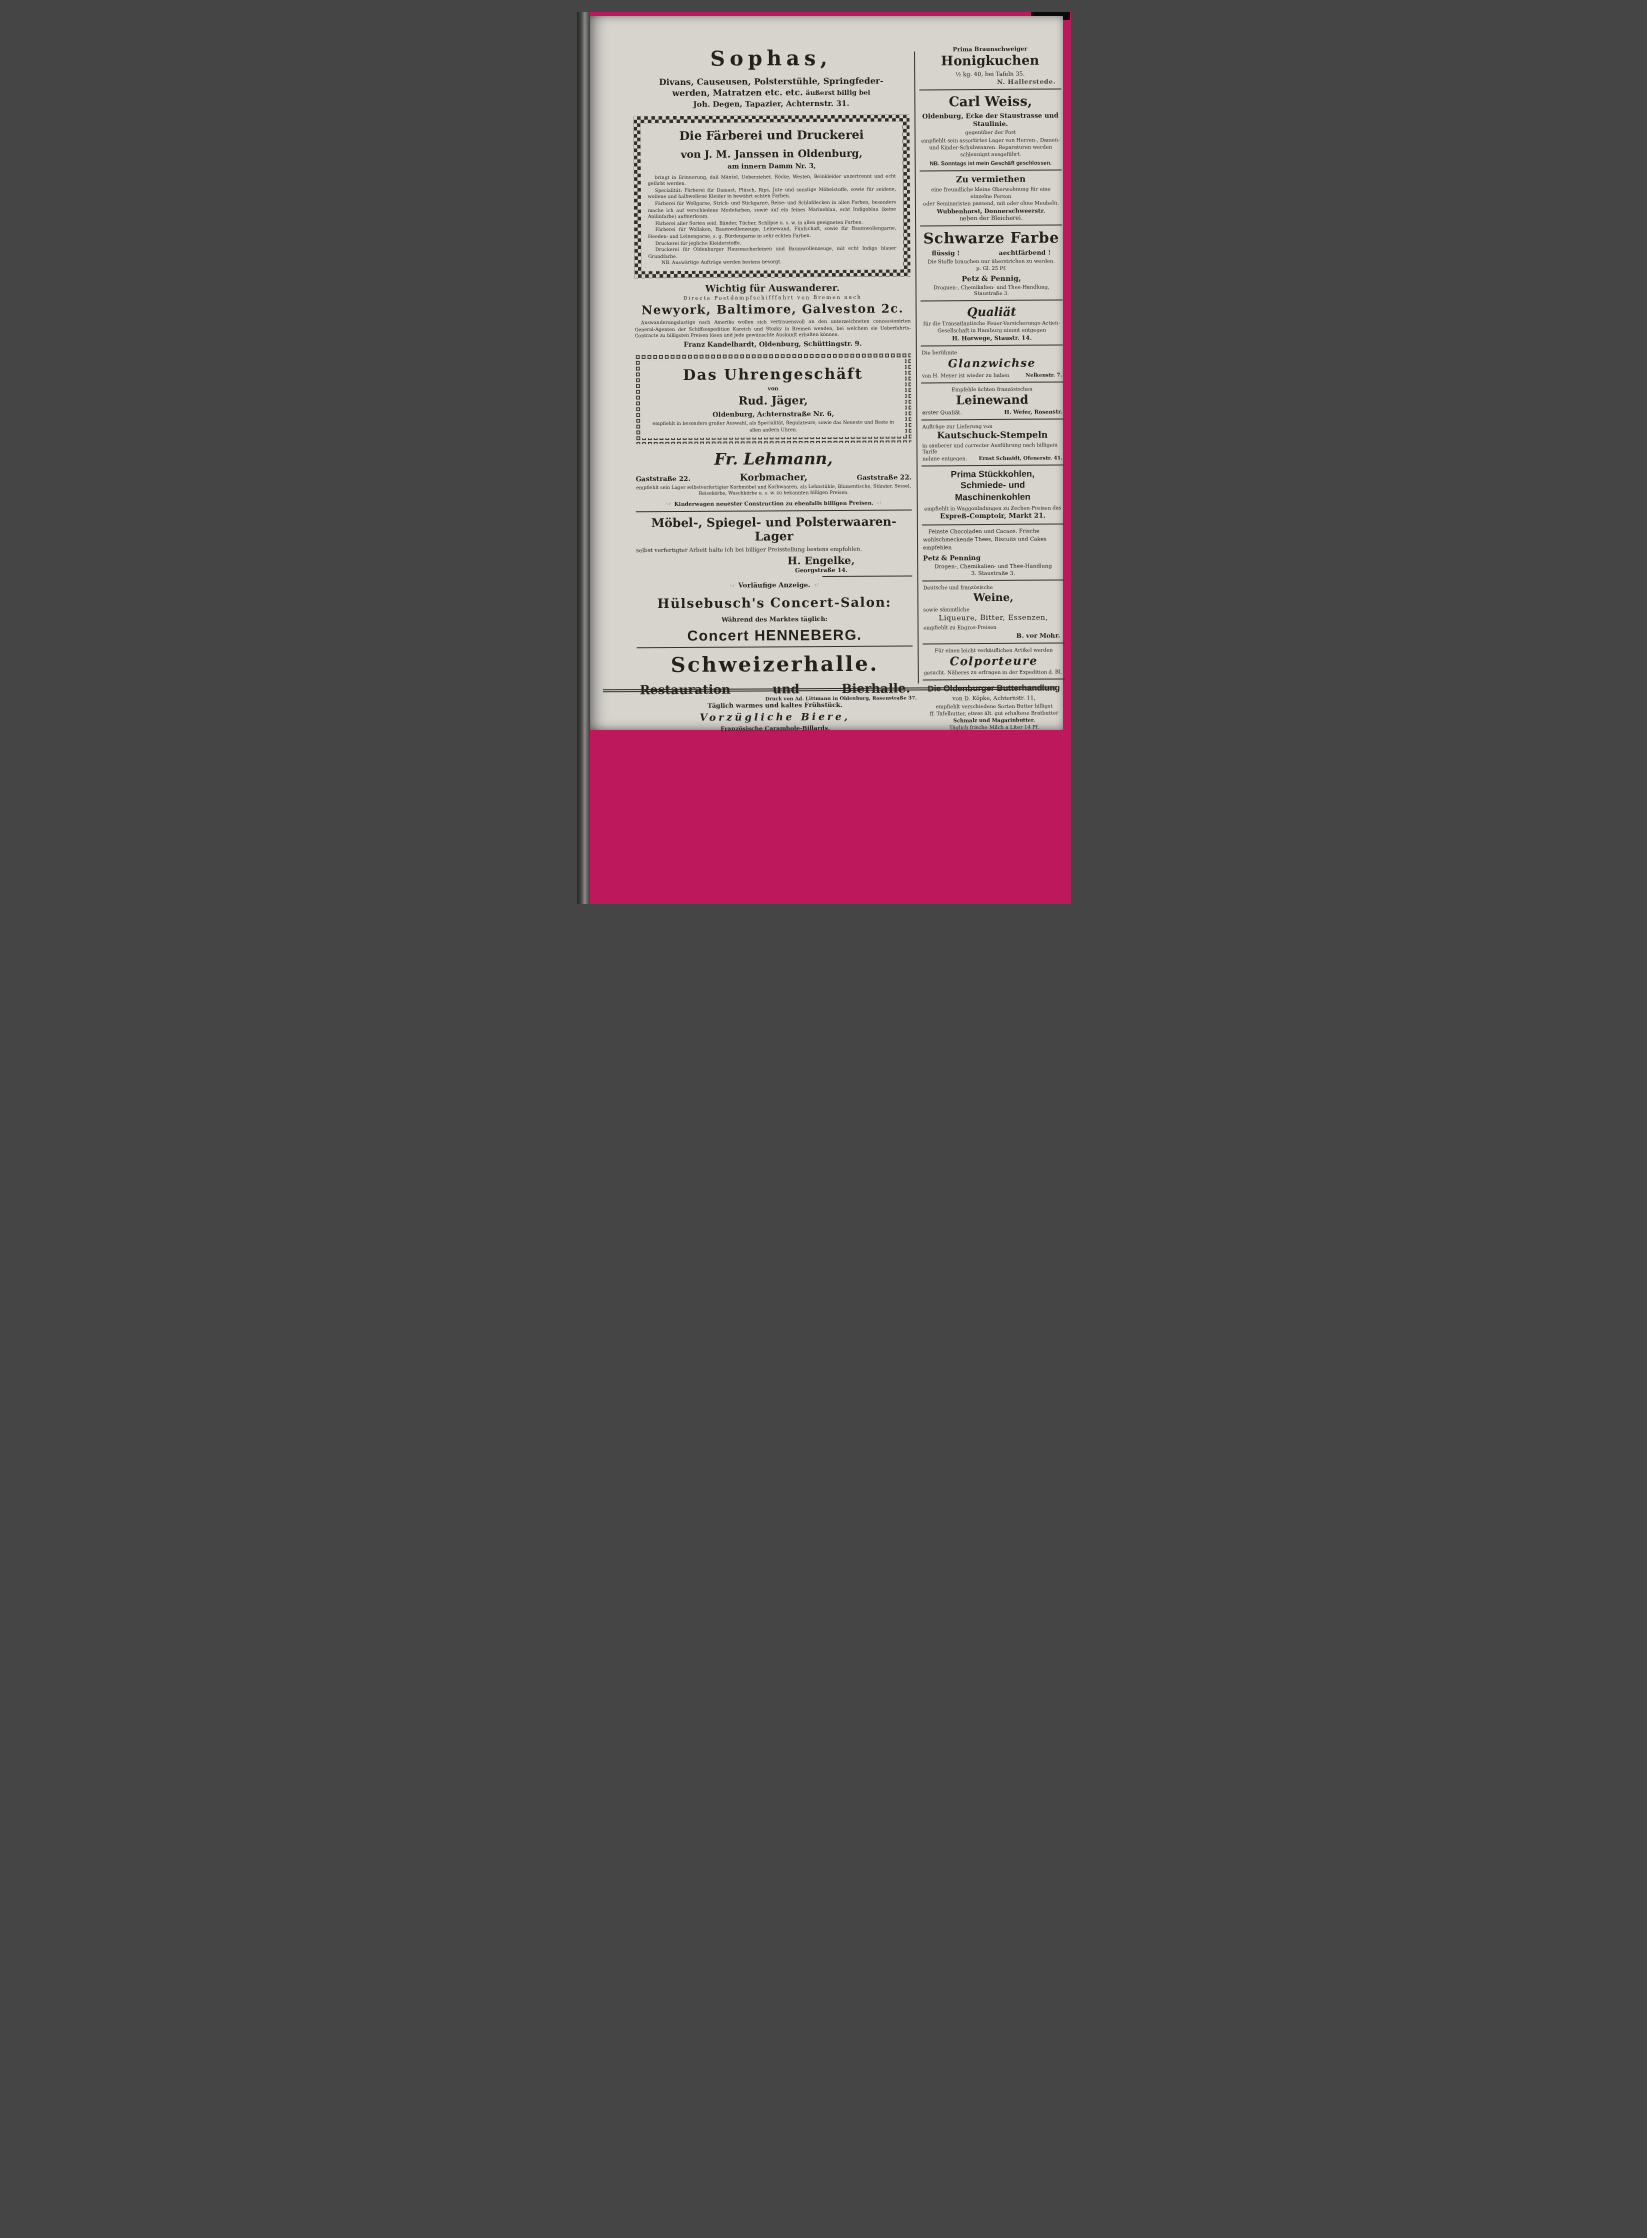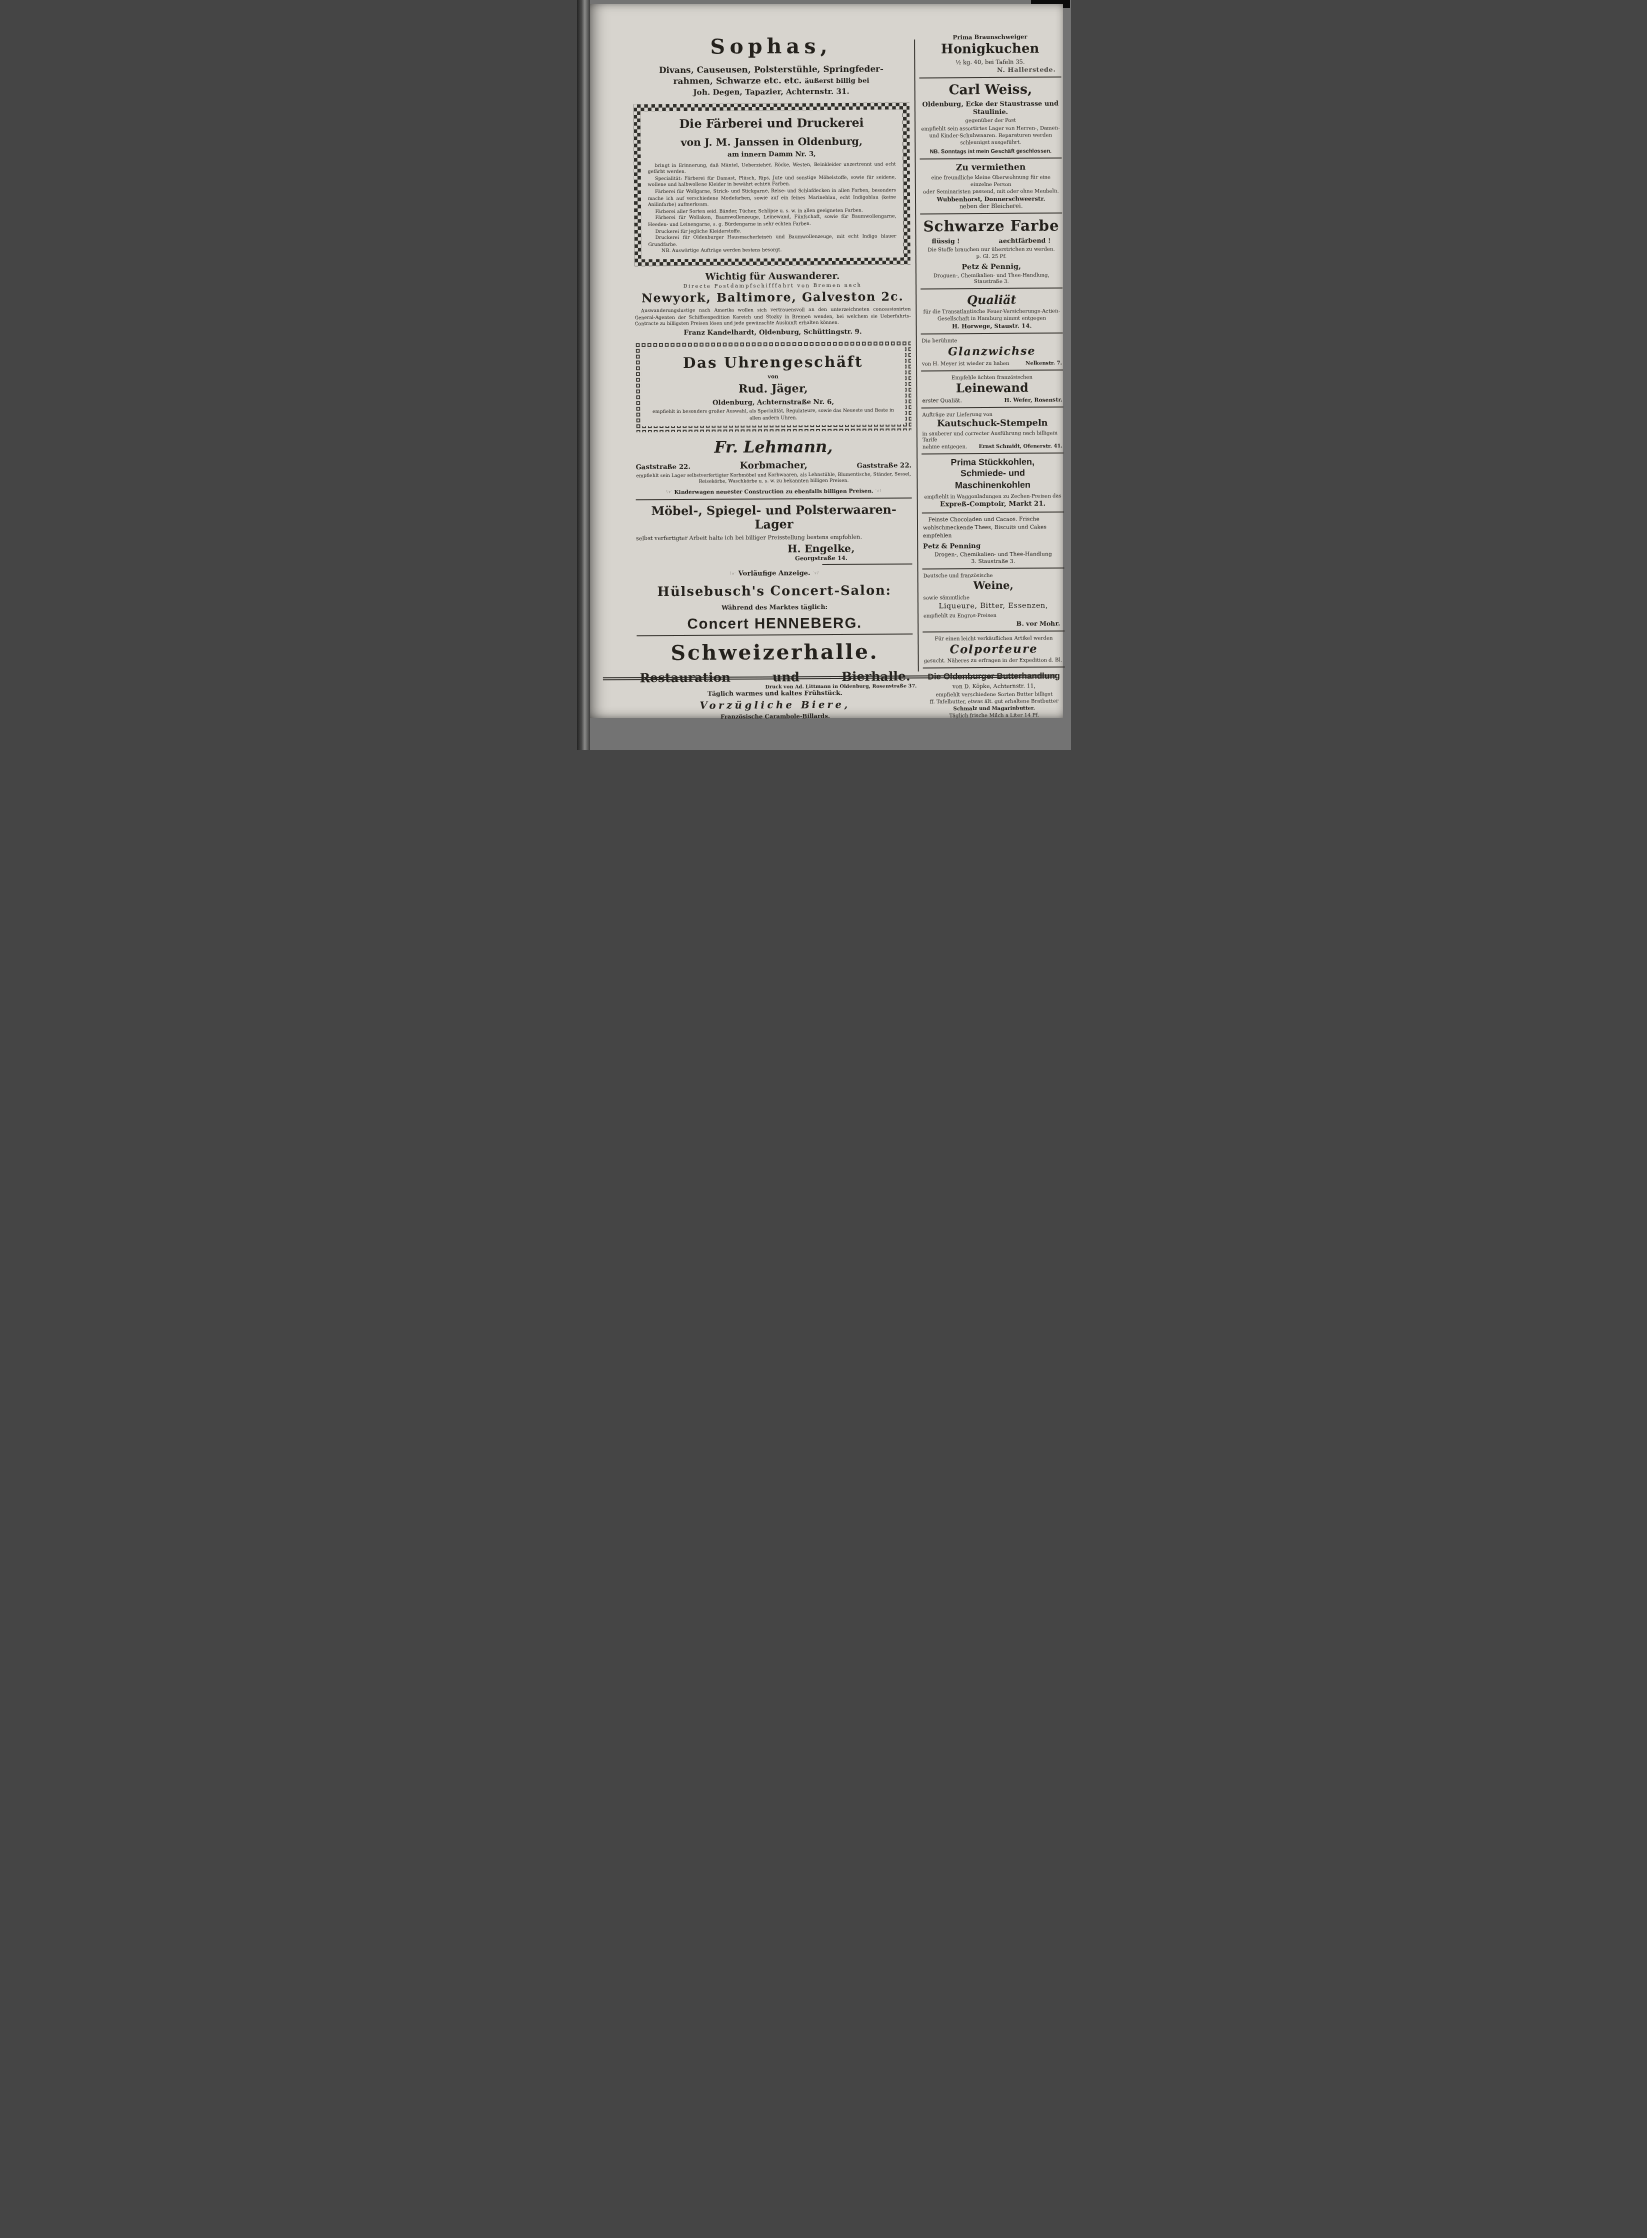--- a/index.html
+++ b/index.html
@@ -1,20 +1,20 @@
 <!DOCTYPE html>
 <html style="font-size:7.2px"><head>
 <meta charset="utf-8">
 <style>
   :root{
     --paper:#d7d4ce; --ink:#24211c; --rule:#35322d;
   }
   html,body{margin:0;padding:0;background:#454545;}
   body{font-family:"DejaVu Serif", serif; color:var(--ink);}
-  .scan{position:relative;width:494px;height:750px;margin:0 auto;background:#737373;overflow:hidden;}
+  .scan{position:relative;width:494px;height:892px;margin:12px auto;background:#be185d;overflow:hidden;}
   .scan::before{content:"";position:absolute;left:0;top:0;bottom:0;width:13.4px;
     background:linear-gradient(90deg,#232323 0%,#4a4a49 35%,#8a8a88 60%,#3c3c3b 100%);}
   .corner-mark{position:absolute;right:0.9px;top:0;width:39px;height:8px;background:#0b0b0b;}
   .sheet{position:absolute;left:13.4px;top:3.6px;width:473px;height:714px;background:var(--paper);
     box-shadow:inset 9px 0 15px -6.3px rgba(0,0,0,.55), inset -3.6px 0 9px -4.5px rgba(0,0,0,.3),
       inset 0 -5.4px 11.6px -7.2px rgba(0,0,0,.4), inset 0 4.5px 9.9px -7.2px rgba(0,0,0,.35);}
   .content{position:absolute;inset:0;transform:rotate(-0.35deg);}
   .col-left{position:absolute;left:45px;top:0;width:276px;}
   .col-right{position:absolute;left:331px;top:0;width:142px;}
   .divider{position:absolute;left:326px;top:36px;height:632px;width:0.9px;background:var(--rule);} .just{text-align:justify;}
@@ -150,21 +150,21 @@
   <div class="sheet">
     <div class="content">
       <div class="divider"></div>
 
       <div class="col-left">
 
         <section>
           <h1 class="sophas-title">Sophas,</h1>
           <p class="sophas-sub">
             <span>Divans, Causeusen, Polsterstühle, Springfeder-</span><br>
-            <span>rahmen, Schwarze etc. etc.</span>
+            <span>werden, Matratzen etc. etc.</span>
             <span class="sophas-billig">äußerst billig bei</span>
           </p>
           <p class="sophas-sign">
             <span>Joh. Degen, Tapazier,</span>
             <span>Achternstr. 31.</span>
           </p>
         </section>
 
         <section class="checker">
           <div class="checker-inner">

